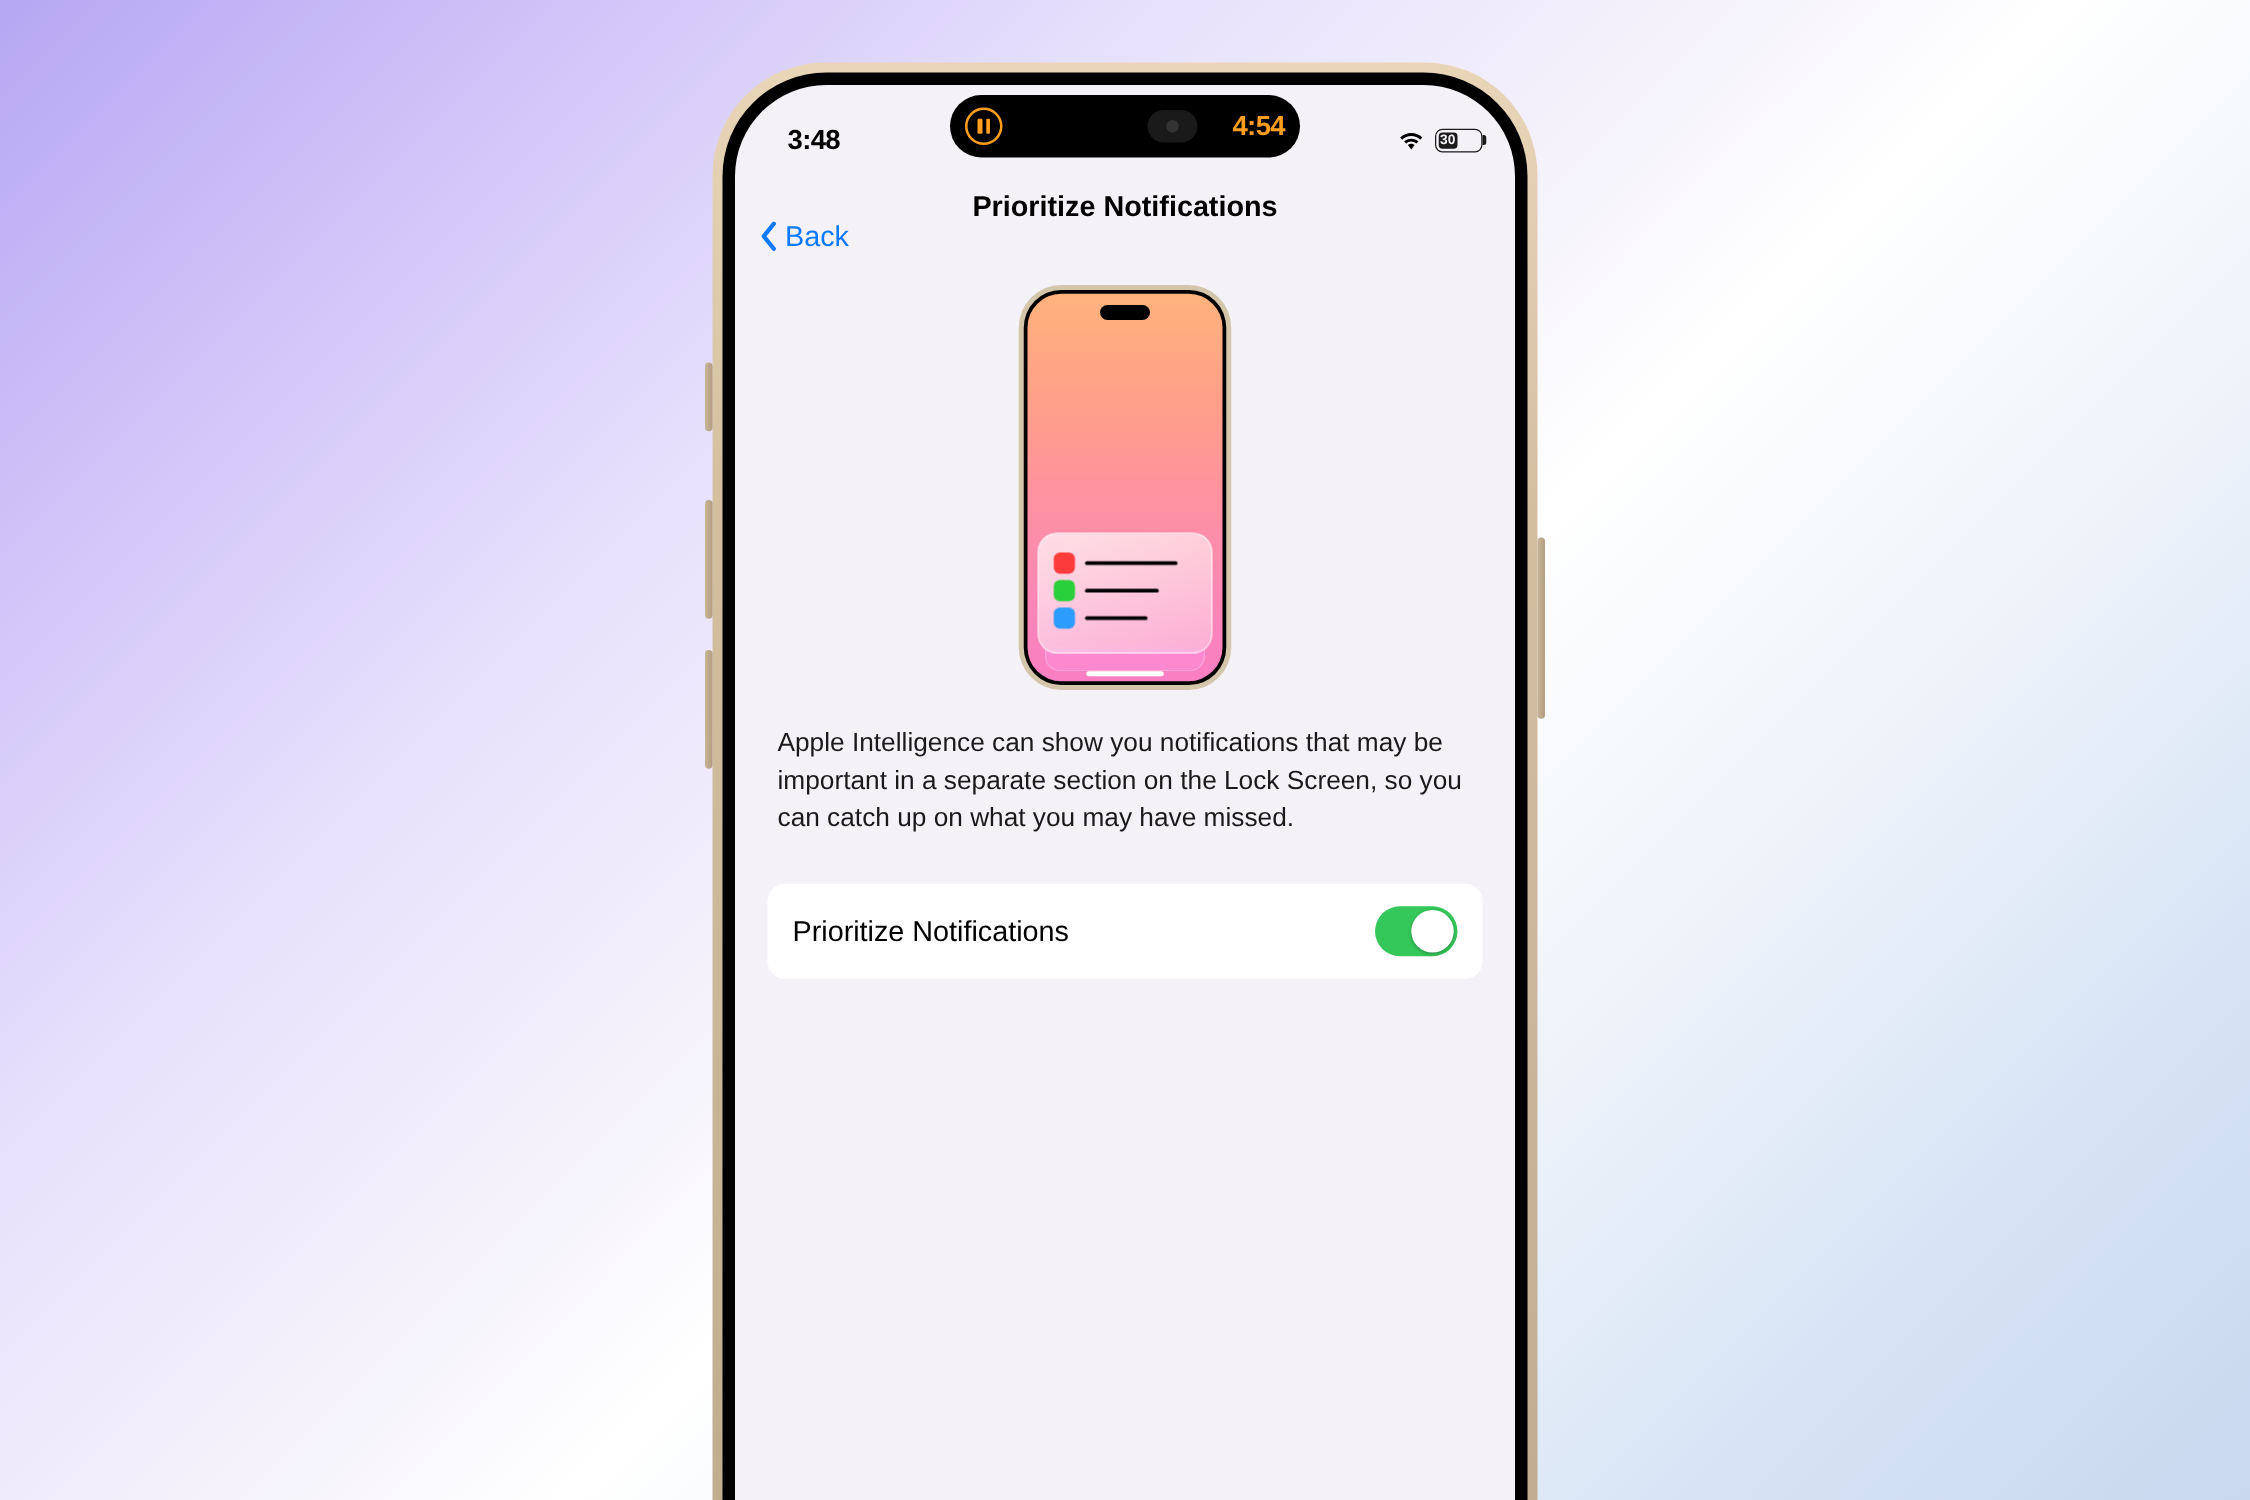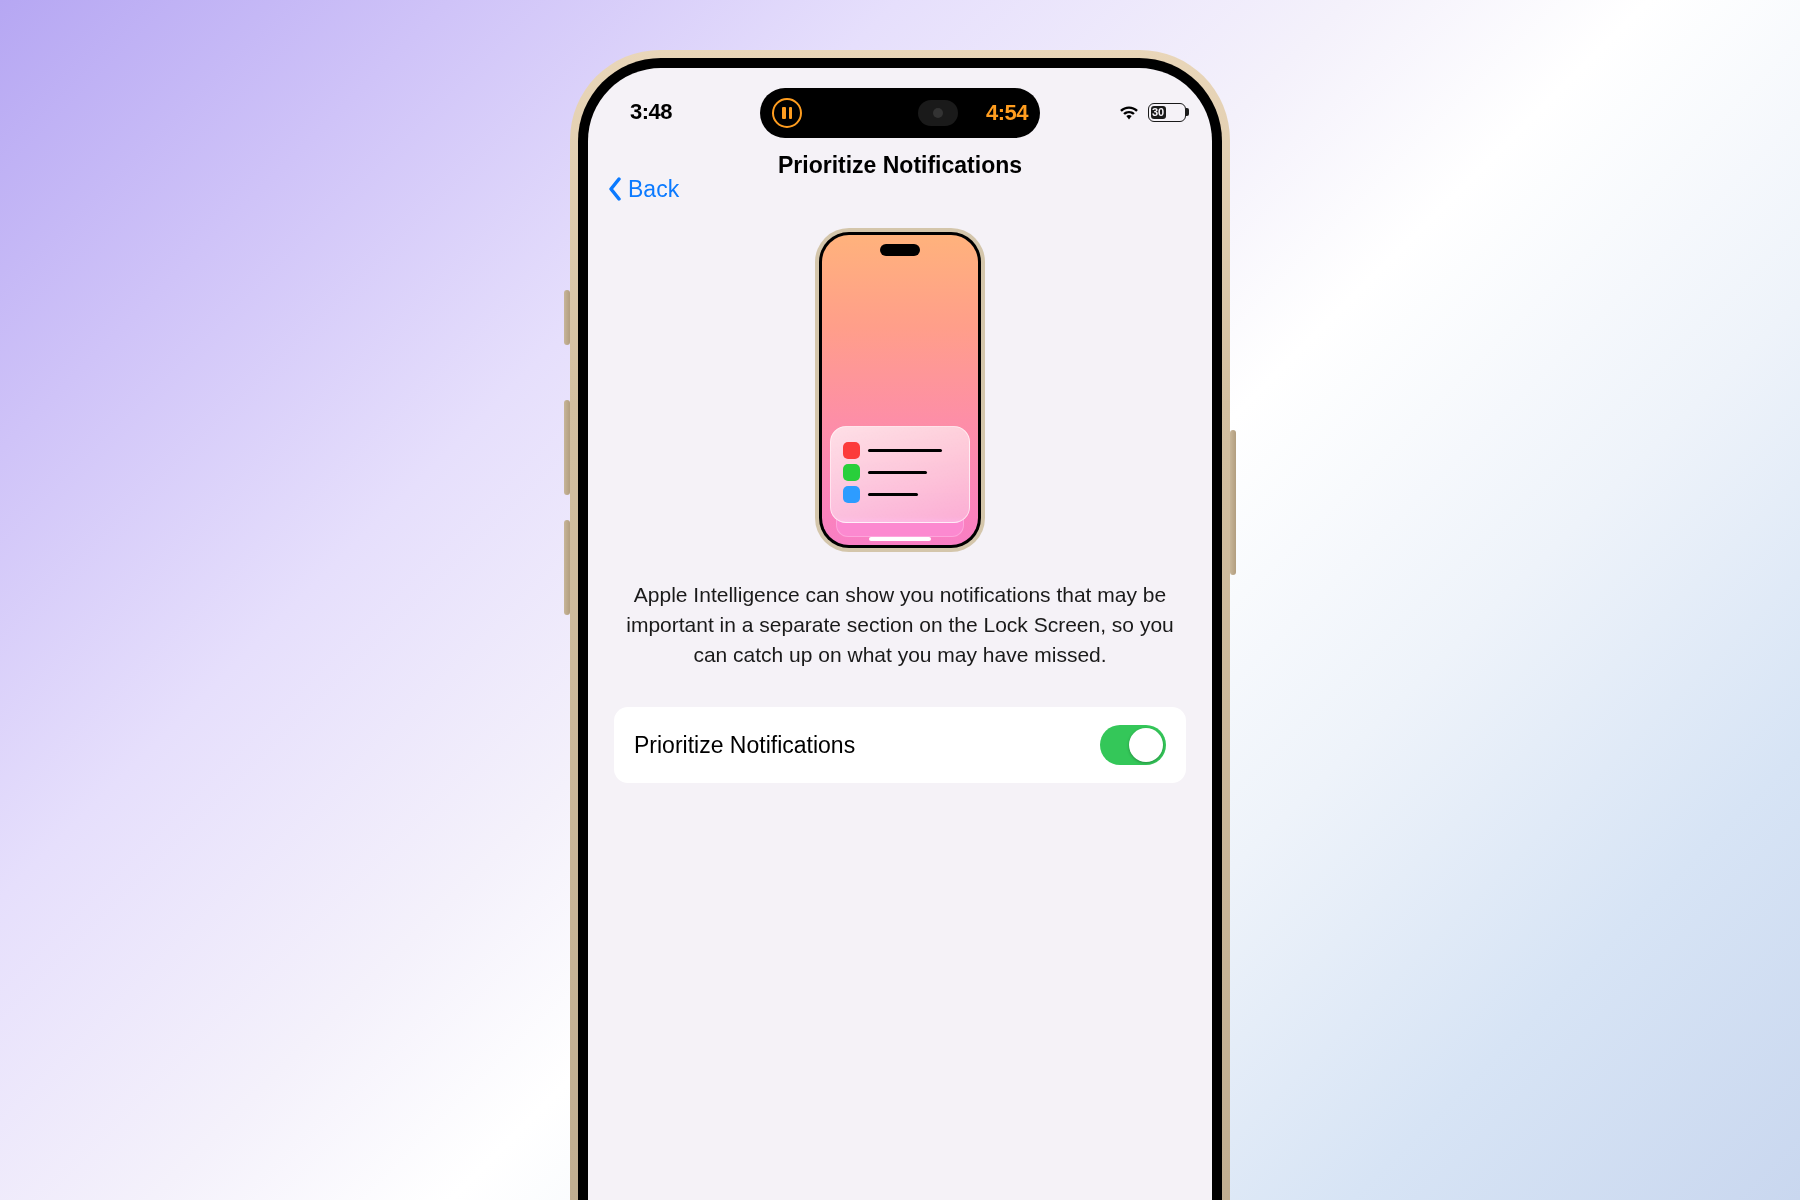--- a/index.html
+++ b/index.html
@@ -56,21 +56,21 @@
     font-weight: 700;
     color: #000;
     letter-spacing: -0.5px;
     flex: 0 0 auto;
     margin-right: 20px;
   }
   .dynamic-island {
     position: absolute;
     left: 50%;
     transform: translateX(-50%);
-    top: 20px;
+    top: 8px;
     width: 280px;
     height: 50px;
     background: #000;
     border-radius: 26px;
     display: flex;
     align-items: center;
     padding: 0 12px;
     color: #ff9d1f;
   }
   .di-pause {
@@ -171,21 +171,21 @@
     margin-bottom:-4px;
     position:relative;z-index:2;
   }
   .row {display:flex;align-items:center;gap:8px;margin:5px 0;}
   .sq{width:17px;height:17px;border-radius:5px;}
   .sq-r{background:#fc3b3b;}.sq-g{background:#29cf3b;}.sq-b{background:#2d9cff;}
   .ln{height:3px;background:#000;border-radius:2px;}
   .ln1{width:65%;}.ln2{width:52%;}.ln3{width:44%;}
   .mini-home{position:absolute;bottom:4px;left:50%;transform:translateX(-50%);width:62px;height:4px;background:#fff;border-radius:3px;z-index:3;}
 
-  .desc { text-align:center; font-size:21px; line-height:1.42; color:#1a1a1a; padding: 0 8px; }
+  .desc { font-size:21px; line-height:1.42; color:#1a1a1a; padding: 0 8px; }
   .desc2 { text-align:center; font-size:21px; line-height:1.42; color:#1a1a1a; margin-top: 26px; }
 
   
   .setting {
     margin-top: 38px;
     background: #fff;
     border-radius: 14px;
     padding: 18px 20px;
     display:flex;align-items:center;justify-content:space-between;
   }

